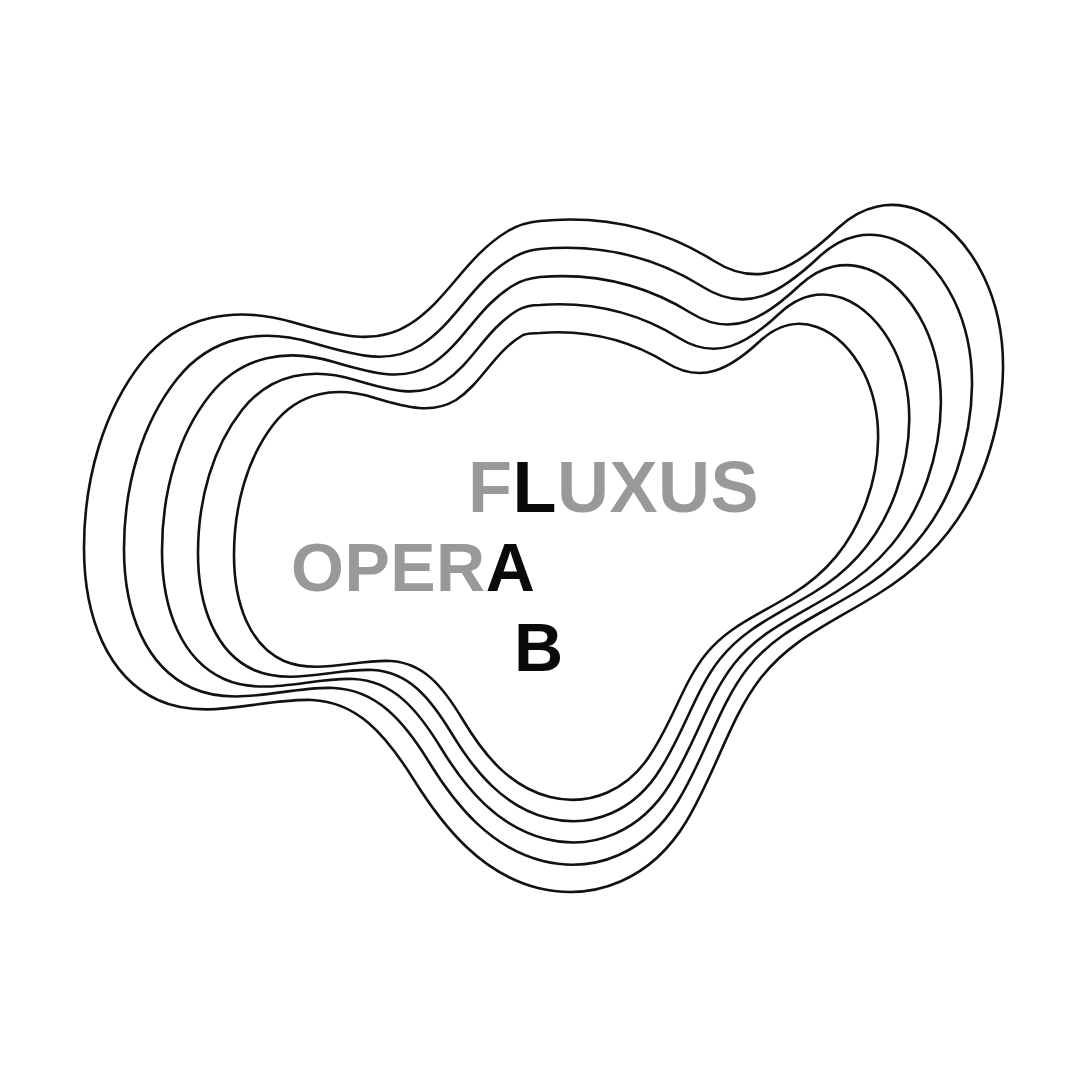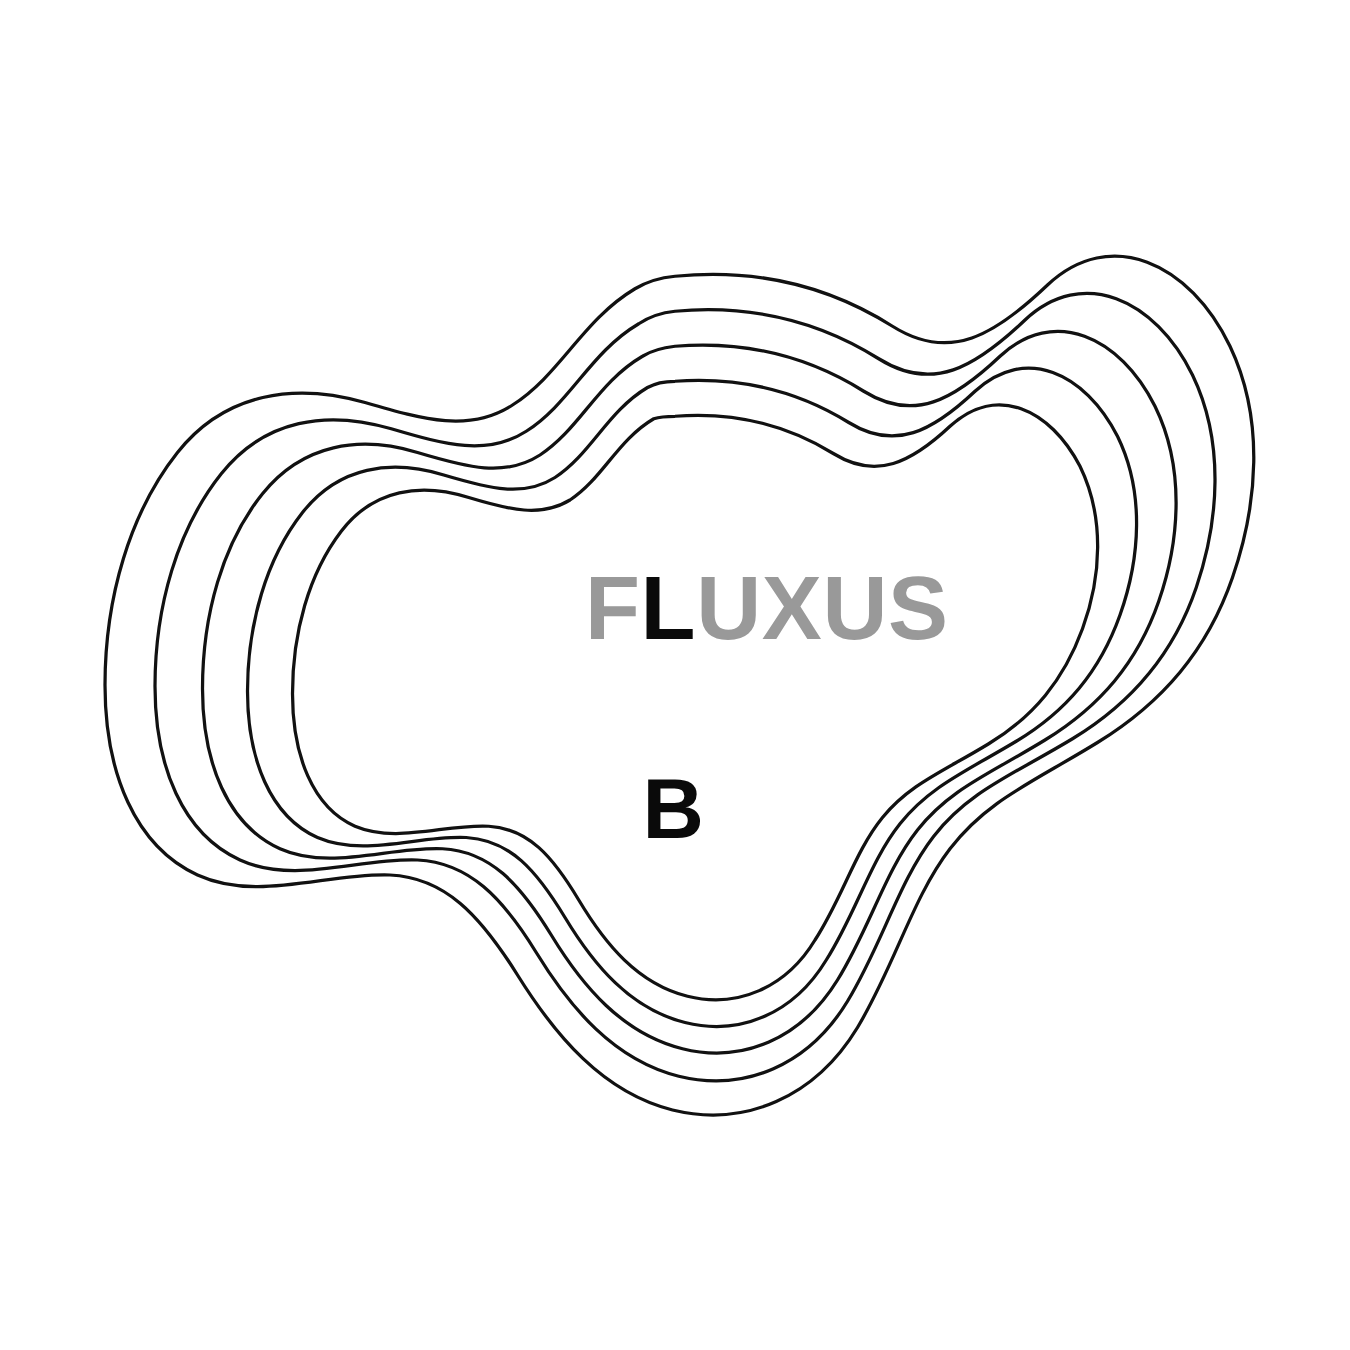--- a/index.html
+++ b/index.html
@@ -170,17 +170,18 @@
          C 299 391, 337 386, 375 398
          C 408 408, 433 414, 456 400
          C 482 383, 494 352, 523 335
          C 529 333, 534 333, 540 333 Z" style="stroke: rgb(17, 17, 17); stroke-width: 2.6;"></path>
   </svg>
 
   <div id="wordmark-layer">
 
     <div class="word" id="word-fluxus"><span class="ink-dim" style="color: rgb(153, 153, 153);">F</span><span class="ink-dark" style="color: rgb(10, 10, 10);">L</span><span class="ink-dim" style="color: rgb(153, 153, 153);">UXUS</span></div>
 
+    <div class="word" id="word-opera"><span class="ink-dim" style="color: rgb(153, 153, 153);">OPER</span><span class="ink-dark" style="color: rgb(10, 10, 10);">A</span></div>
 
     <div class="word ink-dark" id="word-b" style="color: rgb(10, 10, 10);">B</div>
 
   </div>
 </div>
 
 </body></html>

